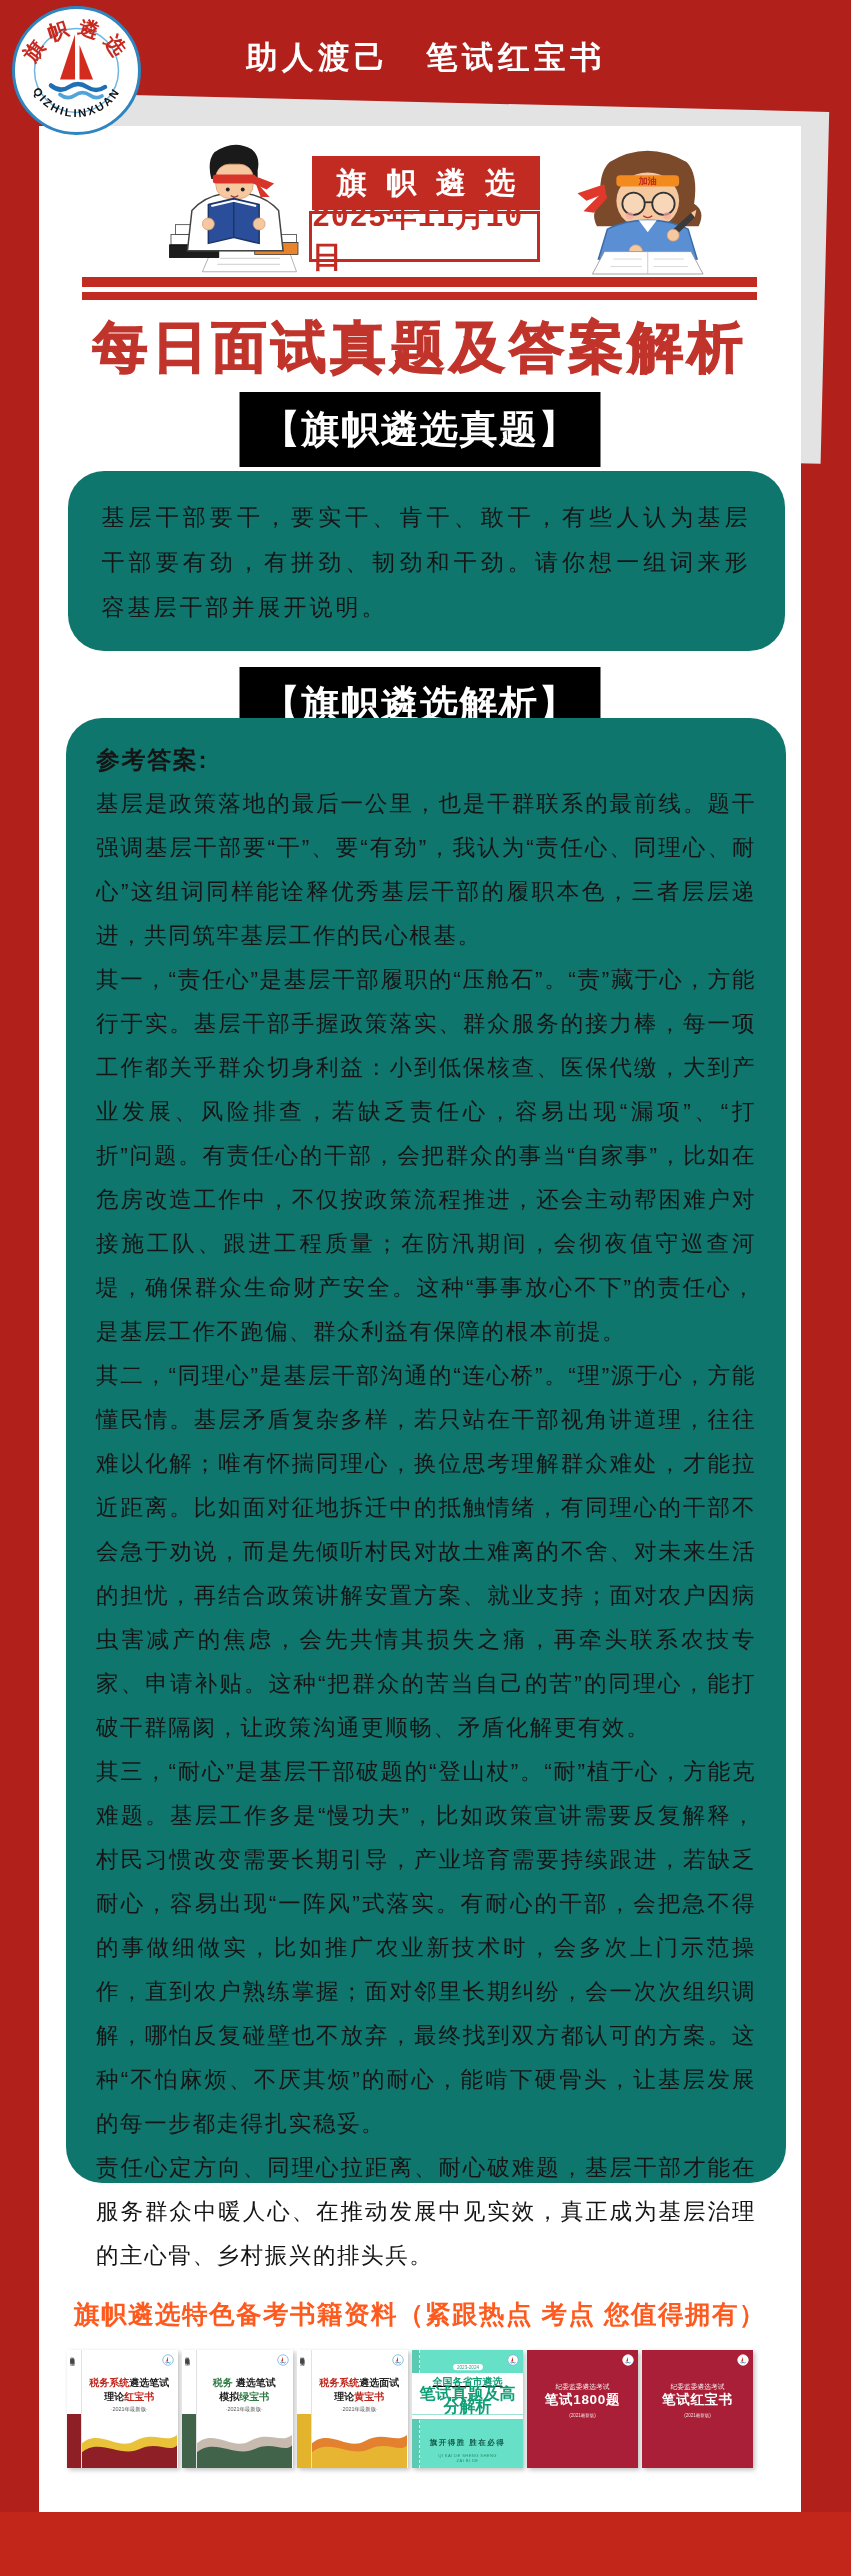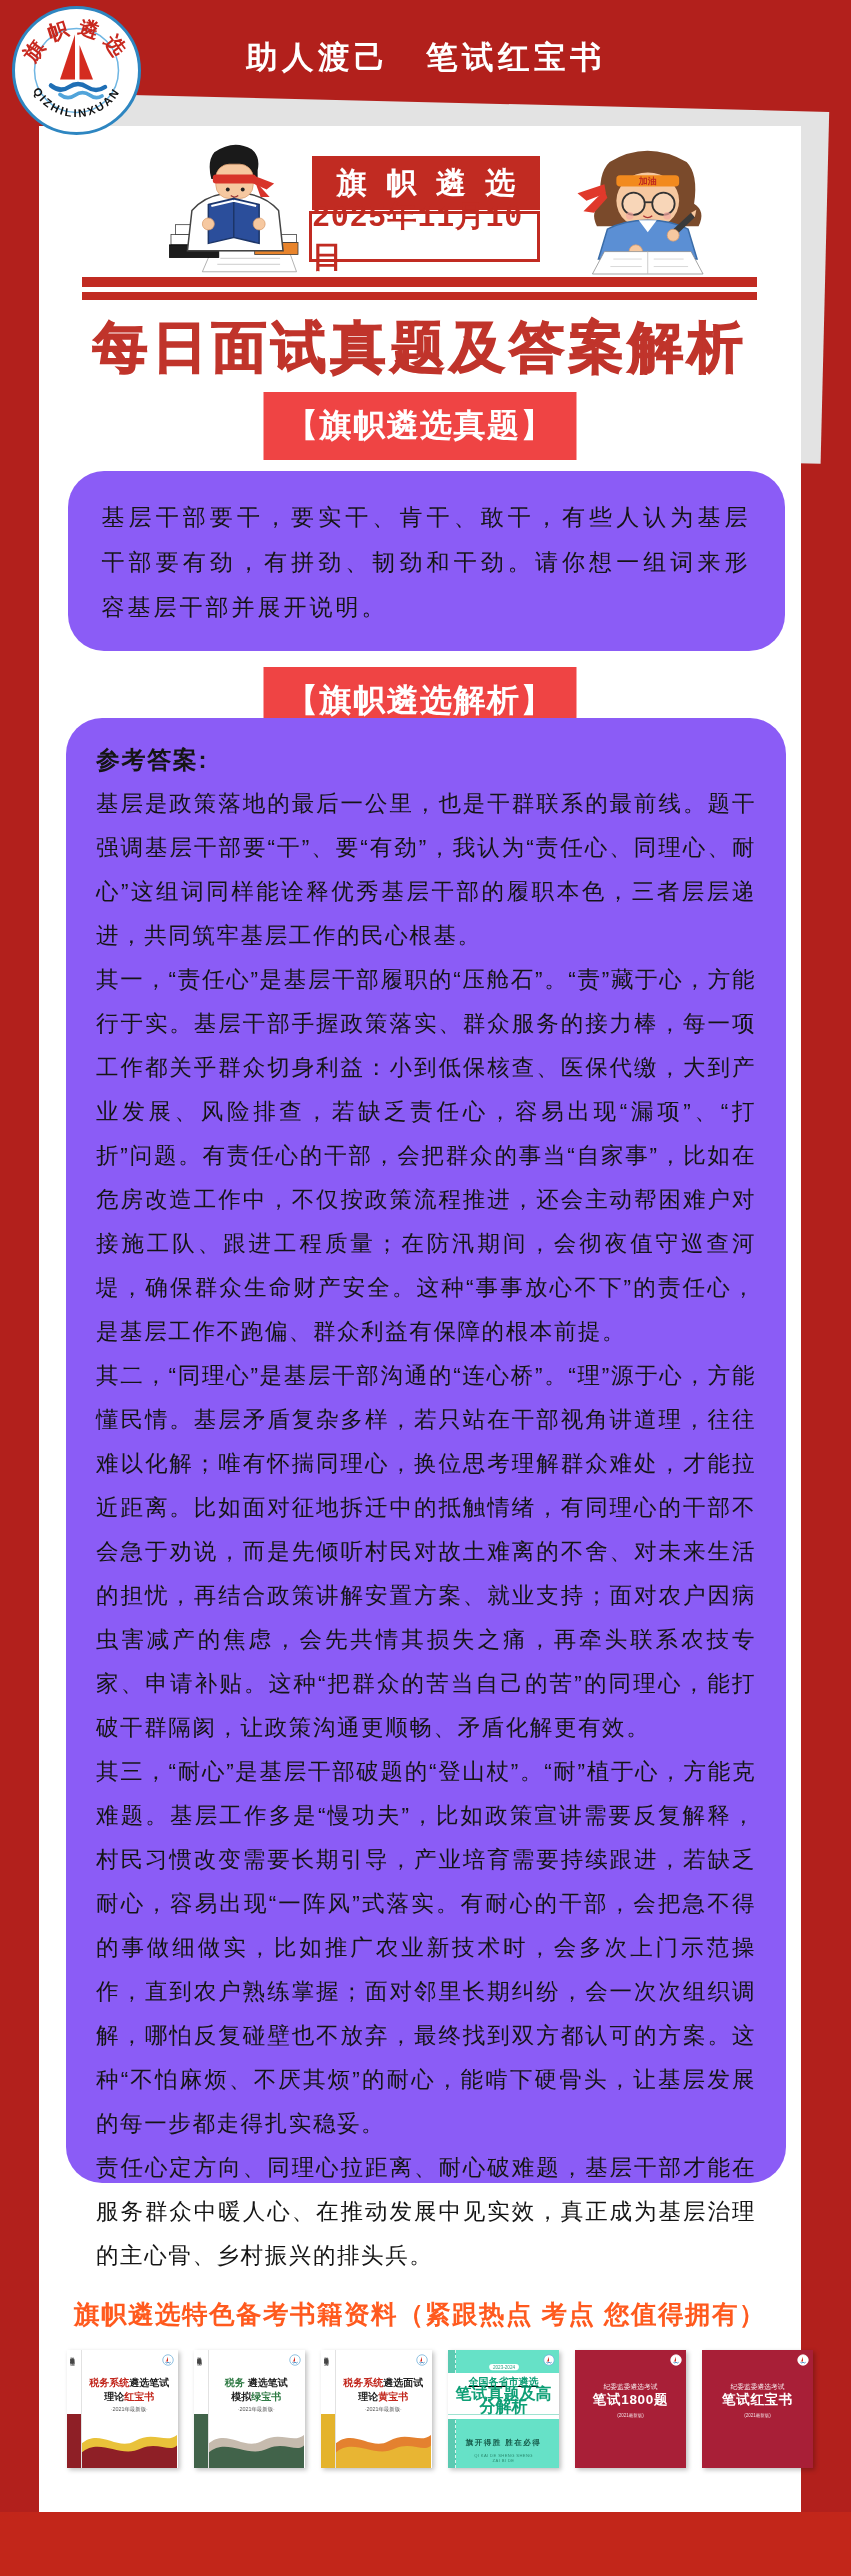--- a/index.html
+++ b/index.html
@@ -21,35 +21,35 @@
              font-family:"Liberation Serif","DejaVu Serif",serif;
              font-size:30px;font-weight:bold;letter-spacing:19.5px;text-indent:19.5px;}
   .date-box{position:absolute;left:270px;top:85px;width:231px;height:51px;background:#fff;
             border:3.7px solid #C12B22;box-sizing:border-box;display:flex;align-items:center;justify-content:center;
             font-family:Liberation Mono, monospace;
             color:#C12B22;font-size:30px;font-weight:bold;letter-spacing:0.7px;}
   .bar1{position:absolute;left:43px;top:151px;width:675px;height:9.7px;background:#C12B22;}
   .bar2{position:absolute;left:43px;top:166px;width:675px;height:7.5px;background:#C12B22;}
   .big-title{position:absolute;left:0;top:185px;width:100%;text-align:center;color:#C0342B;
              font-size:55px;font-weight:900;letter-spacing:4.5px;-webkit-text-stroke:1.5px #C0342B;}
-  .badge{position:absolute;left:50%;transform:translateX(-50%);background:#ef4444;color:#fff;
-         font-size:32px;font-weight:bold;letter-spacing:1.5px;padding:12px 22.5px;white-space:nowrap;}
+  .badge{position:absolute;left:50%;transform:translateX(-50%);background:#000000;color:#fff;
+         font-size:38px;font-weight:bold;letter-spacing:1.5px;padding:12px 22.5px;white-space:nowrap;}
   .badge.q{top:266px;}
   .badge.a{top:541px;}
-  .pink-box{position:absolute;background:#8b5cf6;border-radius:36px;color:#151515;}
+  .pink-box{position:absolute;background:#0f766e;border-radius:36px;color:#151515;}
   .question-box{left:28.5px;top:345px;width:717px;height:180px;box-sizing:border-box;padding:24px 34px;
                 font-size:23px;line-height:45px;letter-spacing:3px;text-align:justify;}
   .answer-box{left:27px;top:592px;width:720px;height:1465px;box-sizing:border-box;padding:20px 30px 37px 30px;
               font-size:22.5px;line-height:44px;letter-spacing:1.6px;text-align:justify;}
   .answer-box .label{font-weight:bold;font-size:24px;}
   .answer-box p{margin:0;}
   
   .books-title{position:absolute;left:0;top:2171px;width:100%;text-align:center;color:#FF5A1E;
                font-size:25.5px;font-weight:bold;letter-spacing:1.5px;}
-  .books-row{position:absolute;left:28px;top:2224px;width:706px;height:118px;display:flex;gap:16px;}
+  .books-row{position:absolute;left:28px;top:2224px;width:706px;height:118px;display:flex;gap:4px;}
   .book{position:relative;width:111px;height:118px;box-shadow:1.5px 2.2px 4.5px rgba(0,0,0,.25);overflow:hidden;flex:none;}
   .book.white{background:#fff;}
   .book .spine{position:absolute;left:0;top:0;bottom:0;width:14.2px;background:#fff;z-index:3;
                border-right:0.7px solid #e2e2e2;}
   .book .spine .sp-block{position:absolute;left:0;bottom:0;width:100%;height:46%;}
   .spine-text{position:absolute;top:3px;left:1.5px;writing-mode:vertical-rl;font-size:7.5px;color:#444;
               transform:scale(.62);transform-origin:top left;white-space:nowrap;letter-spacing:0.7px;}
   .cover-title{position:absolute;left:18px;right:4.5px;top:25.5px;text-align:center;font-weight:bold;
                font-size:10px;line-height:14.2px;z-index:2;color:#222;}
   .cover-title .red{color:#C2271D;} .cover-title .green{color:#2F7A44;}

